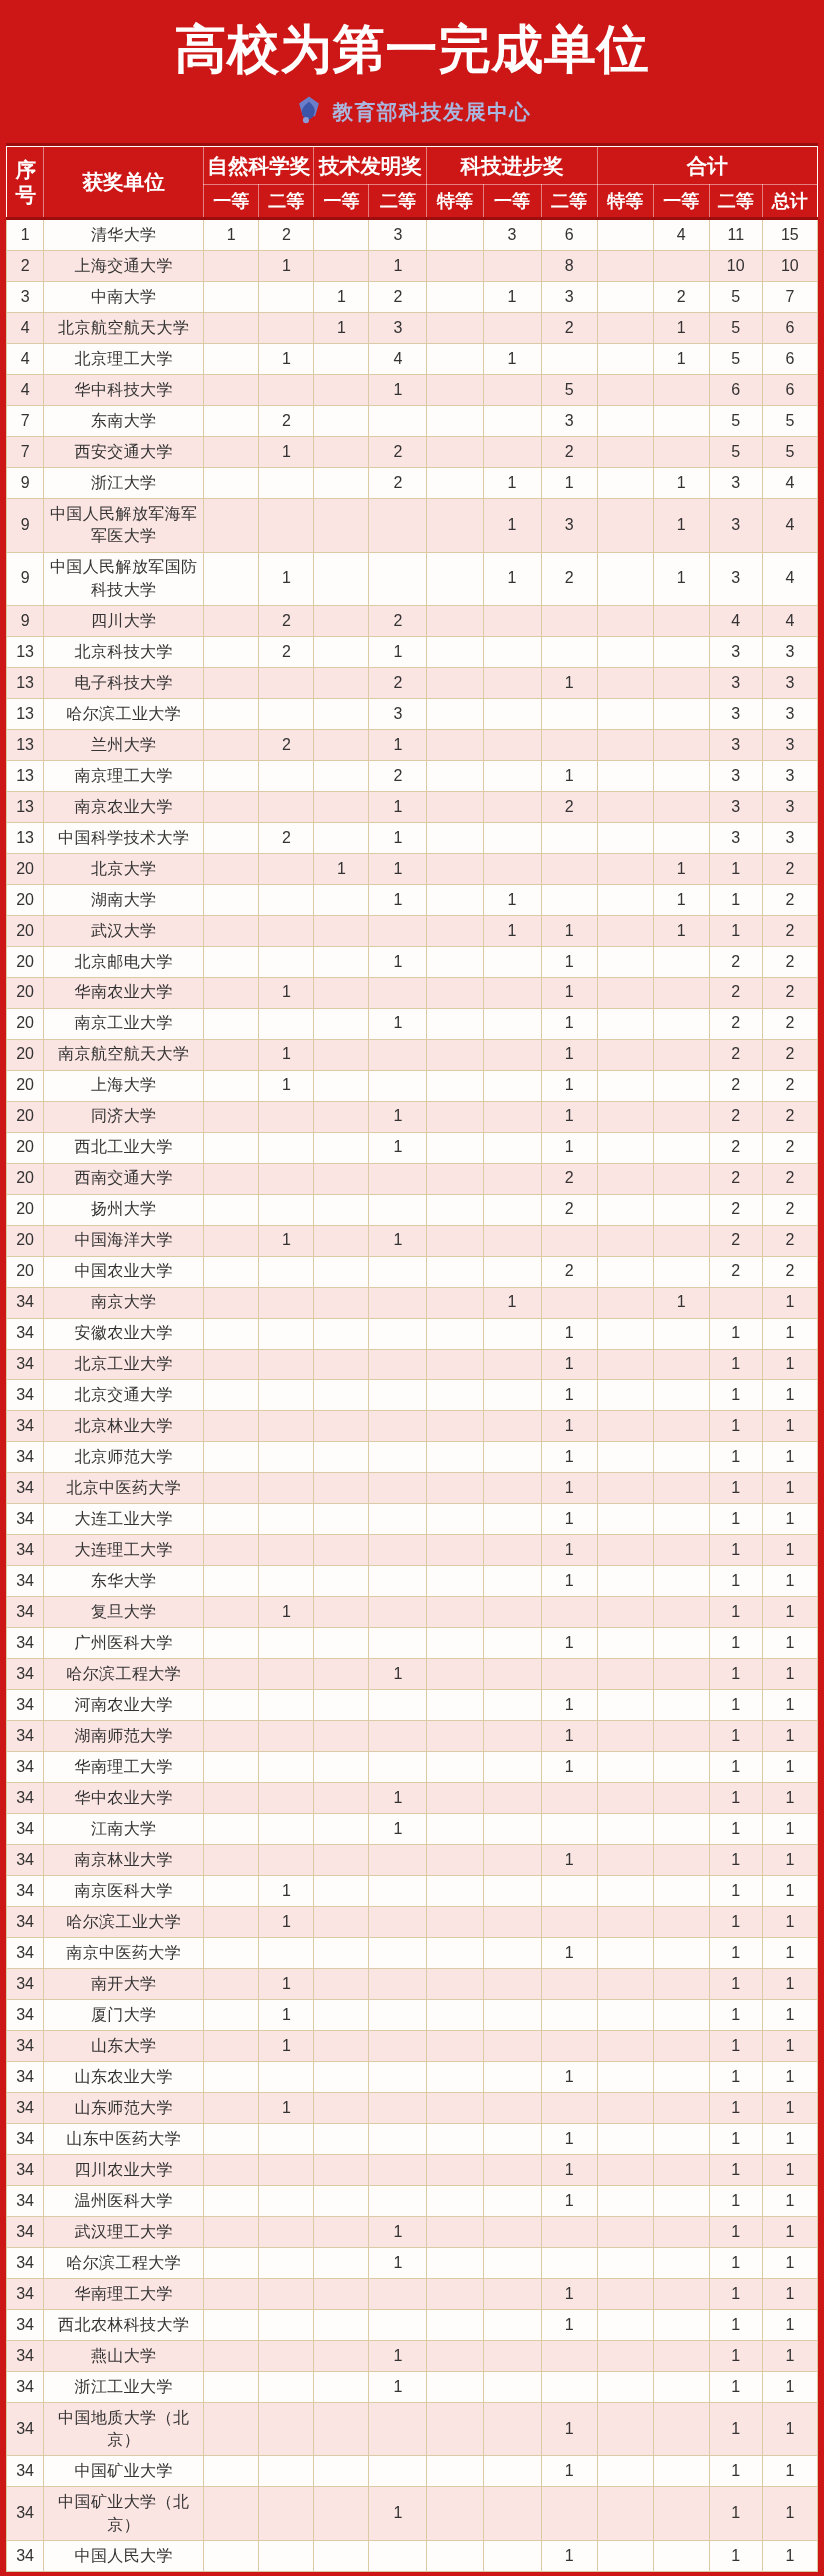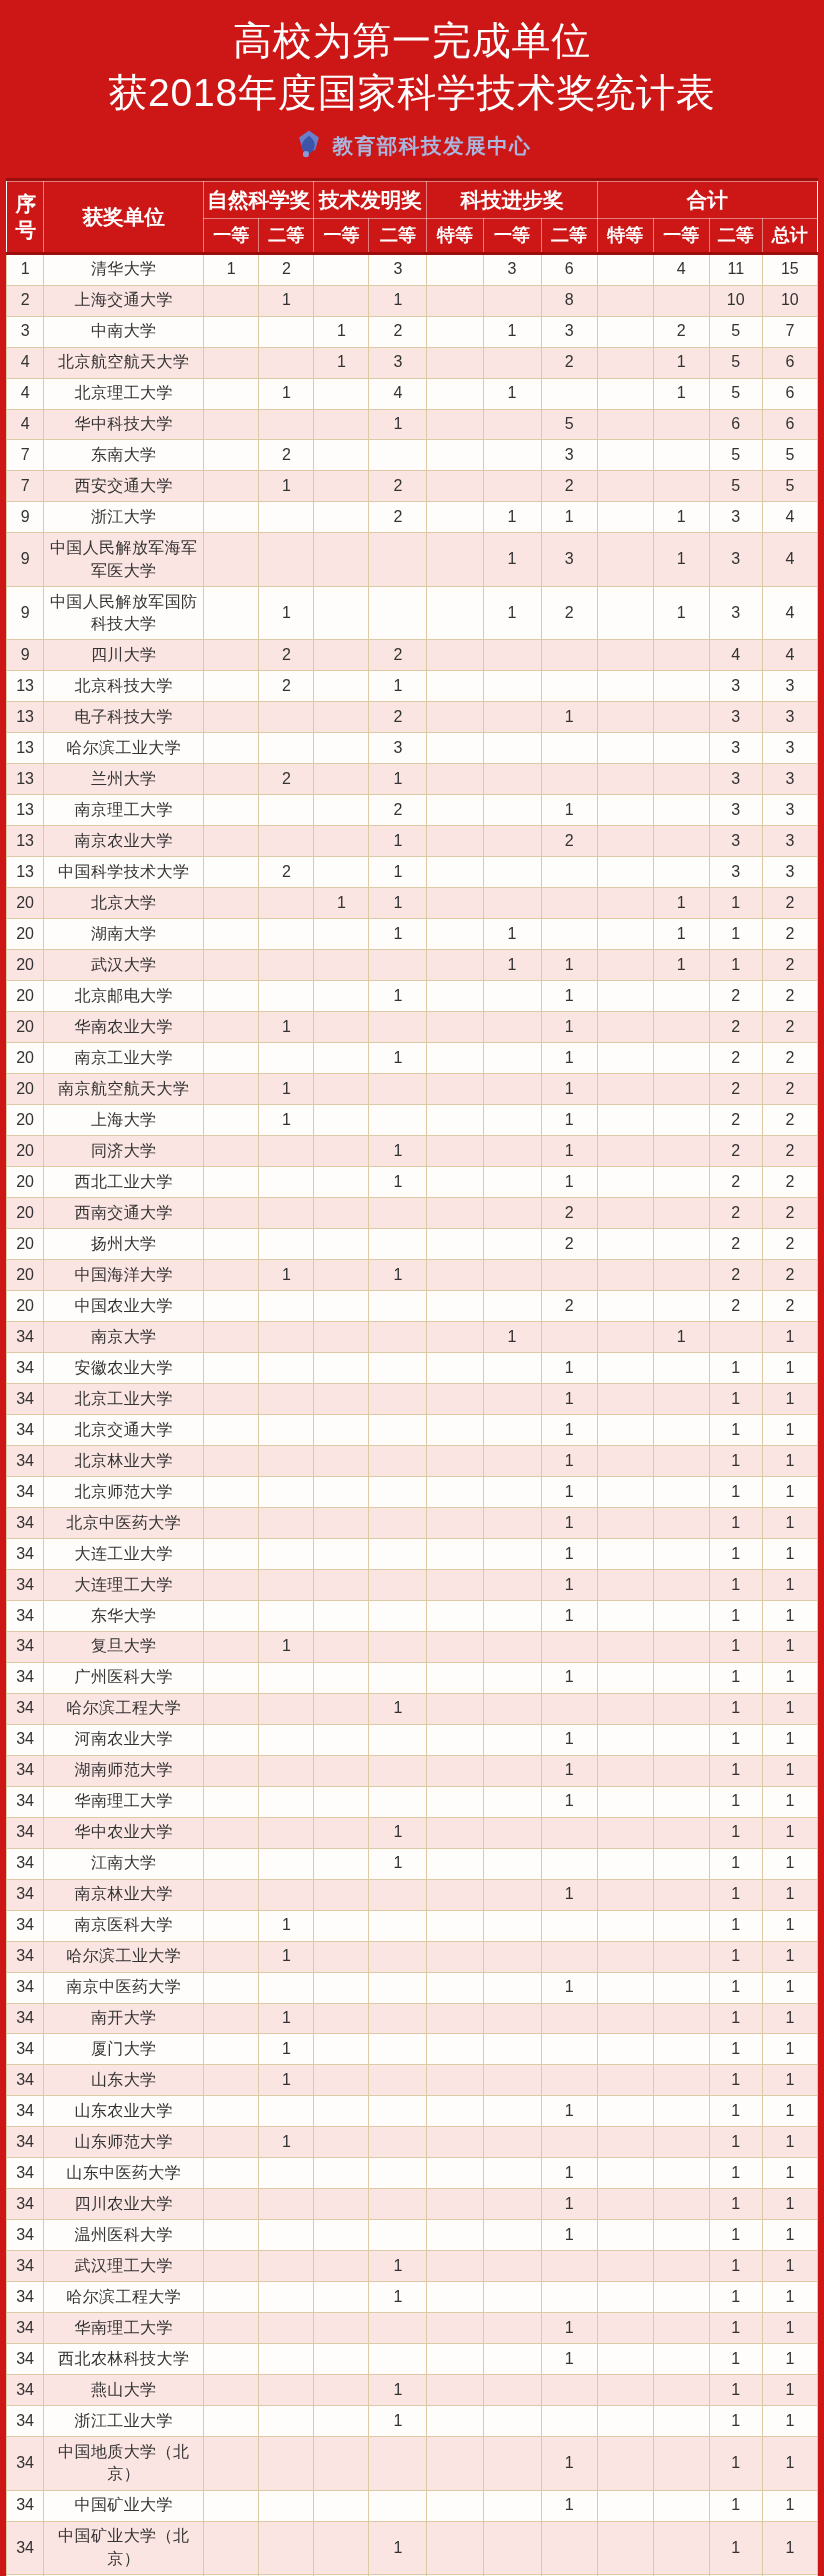--- a/index.html
+++ b/index.html
@@ -9,22 +9,22 @@
     font-family:"Liberation Sans","DejaVu Sans",sans-serif;
     -webkit-font-smoothing:antialiased;
   }
   
   .title-block{
     padding:15.3px 7.6px 4.6px 7.6px;
     text-align:center;
     color:#ffffff;
   }
   .title-line{
-    font-size:39px;
-    font-weight:normal;
+    font-size:52px;
+    font-weight:bold;
     line-height:1.32;
     letter-spacing:0.8px;
   }
   .logo-row{
     margin:10.7px 0 9.2px 0;
     display:flex;
     align-items:center;
     justify-content:center;
     gap:8px;
   }
@@ -74,21 +74,20 @@
   }
   tbody tr.row-white td{background:#fefdfb;}
   tbody tr.row-pink td{background:#fbe5e2;}
   tbody td.name{letter-spacing:0.4px;}
 </style>
 </head>
 <body>
 
 <div class="title-block">
   <div class="title-line">高校为第一完成单位</div>
-  <div class="title-line">获2018年度国家科学技术奖统计表</div>
   <div class="logo-row">
     <span>
       <svg width="32" height="32" viewBox="0 0 42 42" aria-hidden="true">
         <path d="M21 2 L34 11 L29 28 L13 28 L8 11 Z" fill="#6b7ec9"></path>
         <path d="M21 9 C27 14 31 19 27 27 C23 35 14 33 12 25 C10 18 16 13 21 9 Z" fill="#3d55a8"></path>
         <circle cx="17" cy="33" r="4" fill="#8a9ad6"></circle>
       </svg>
     </span>
     <span class="logo-text">教育部科技发展中心</span>
   </div>

